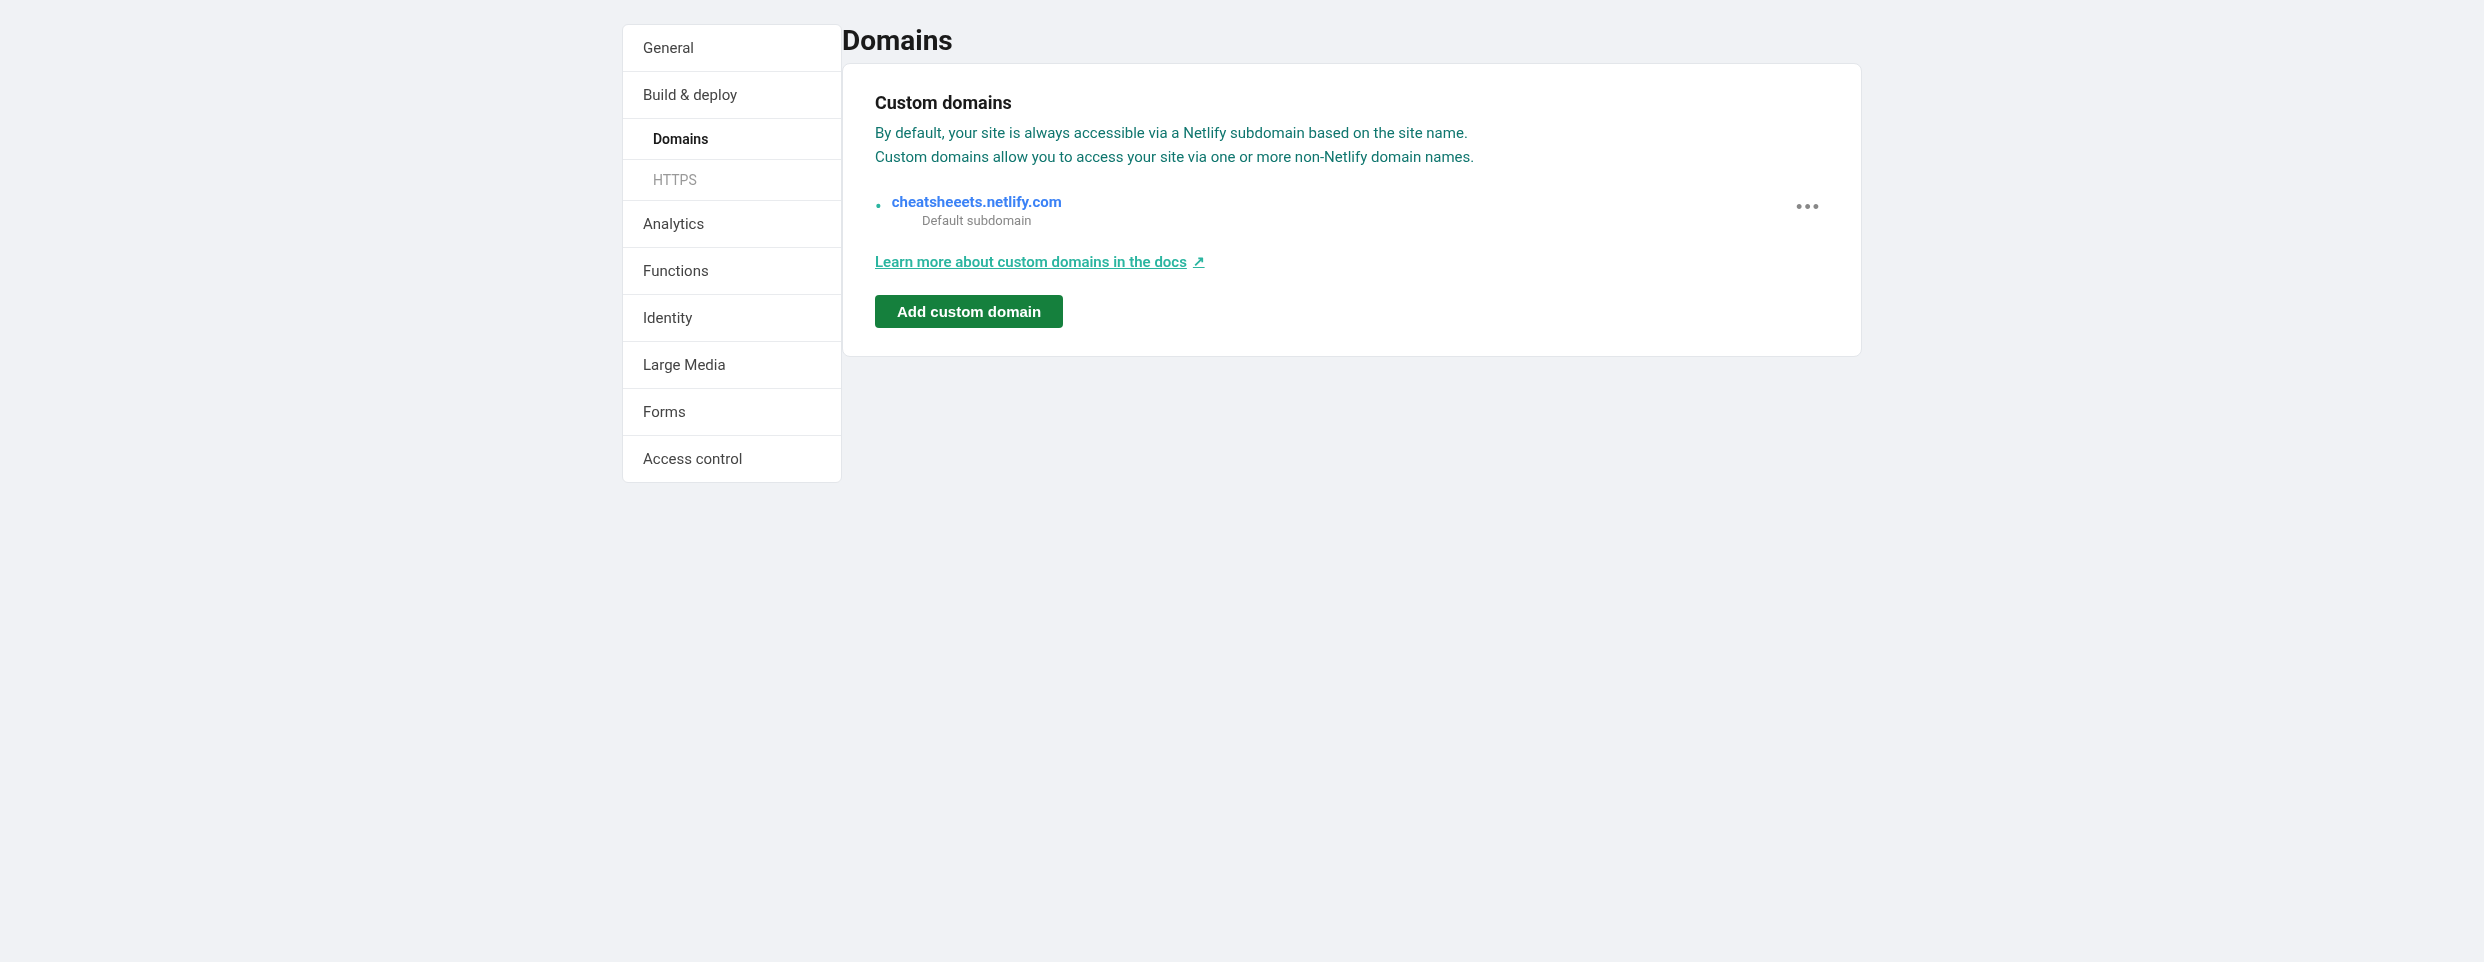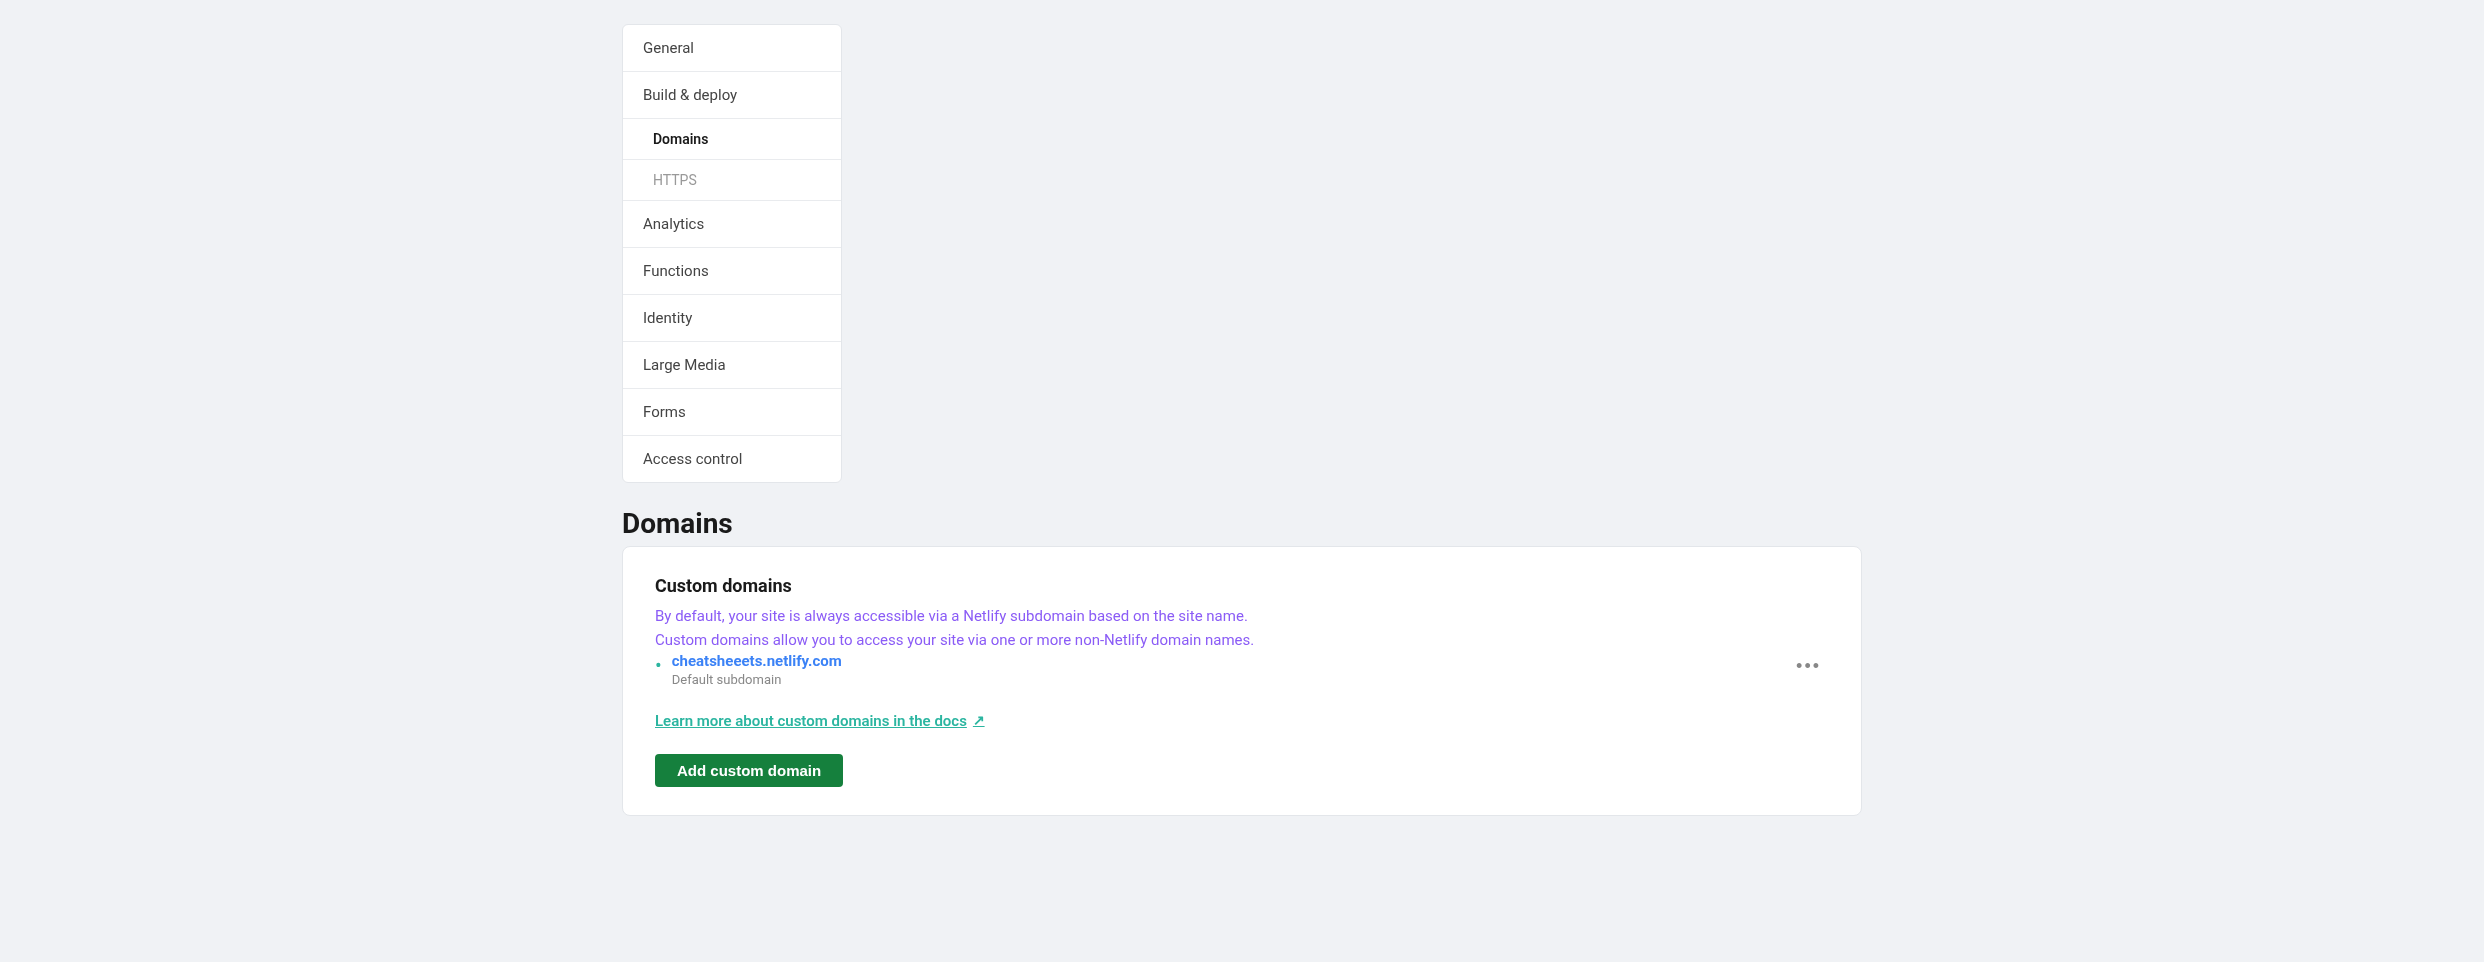--- a/index.html
+++ b/index.html
@@ -10,24 +10,22 @@
 
     body {
       font-family: -apple-system, BlinkMacSystemFont, 'Segoe UI', Roboto, sans-serif;
       background-color: #f0f2f5;
       min-height: 100vh;
       padding: 24px;
     }
 
     .layout {
       display: flex;
-      gap: 24px;
       max-width: 1240px;
       margin: 0 auto;
-      flex-direction: column;
     }
 
     
     .sidebar {
       width: 220px;
       flex-shrink: 0;
     }
 
     .sidebar-nav {
       background: #fff;
@@ -106,22 +104,23 @@
 
     .card-title {
       font-size: 18px;
       font-weight: 700;
       color: #1a1a1a;
       margin-bottom: 8px;
     }
 
     .description-text {
       font-size: 15px;
-      color: #8b5cf6;
+      color: #0f766e;
       line-height: 1.6;
+      margin-bottom: 24px;
     }
 
     .domain-entry {
       display: flex;
       align-items: flex-start;
       justify-content: space-between;
       margin-bottom: 24px;
     }
 
     .domain-info {
@@ -146,20 +145,21 @@
       font-size: 15px;
       color: #3b82f6;
       font-weight: 700;
       text-decoration: none;
     }
 
     .domain-label {
       font-size: 13px;
       color: #888;
       margin-top: 2px;
+      text-align: center;
     }
 
     .domain-menu-btn {
       background: none;
       border: none;
       cursor: pointer;
       font-size: 18px;
       color: #888;
       padding: 4px 8px;
       letter-spacing: 2px;

